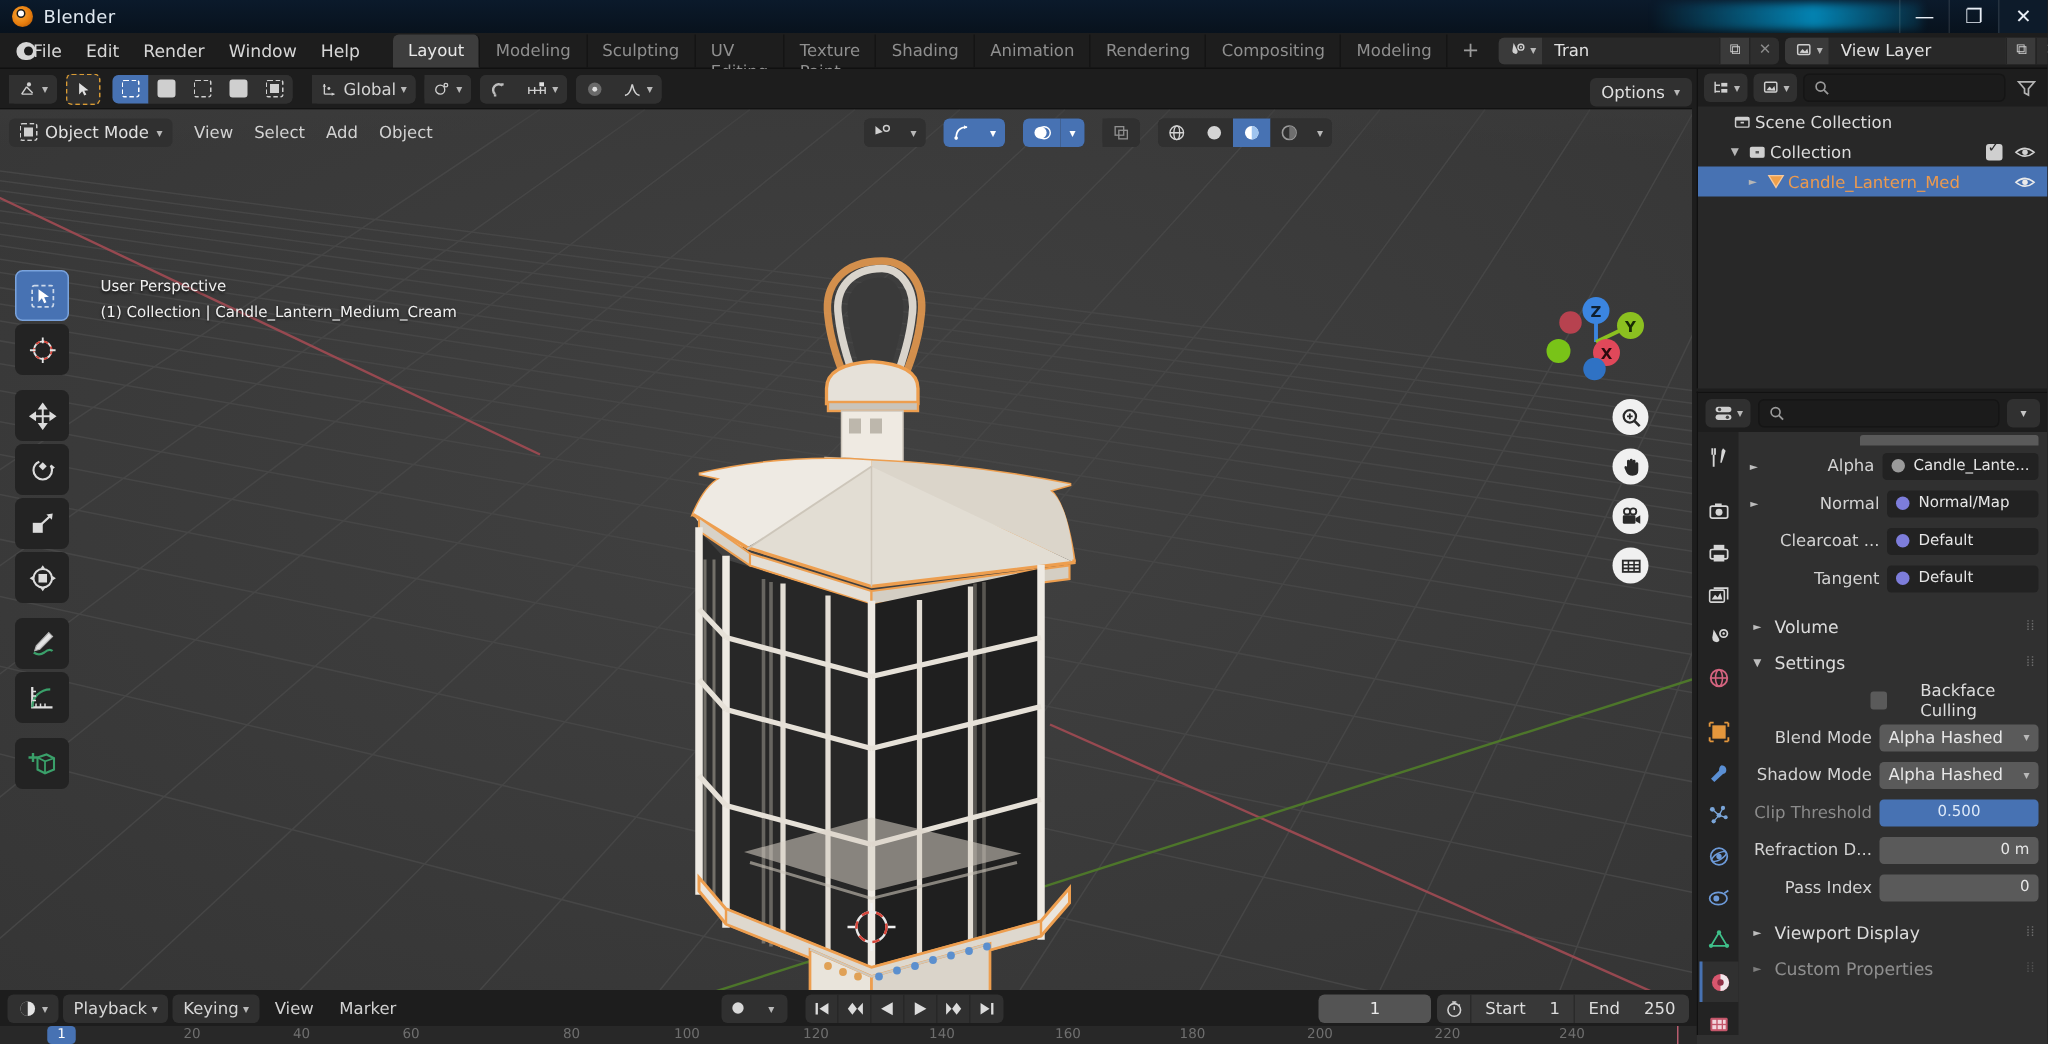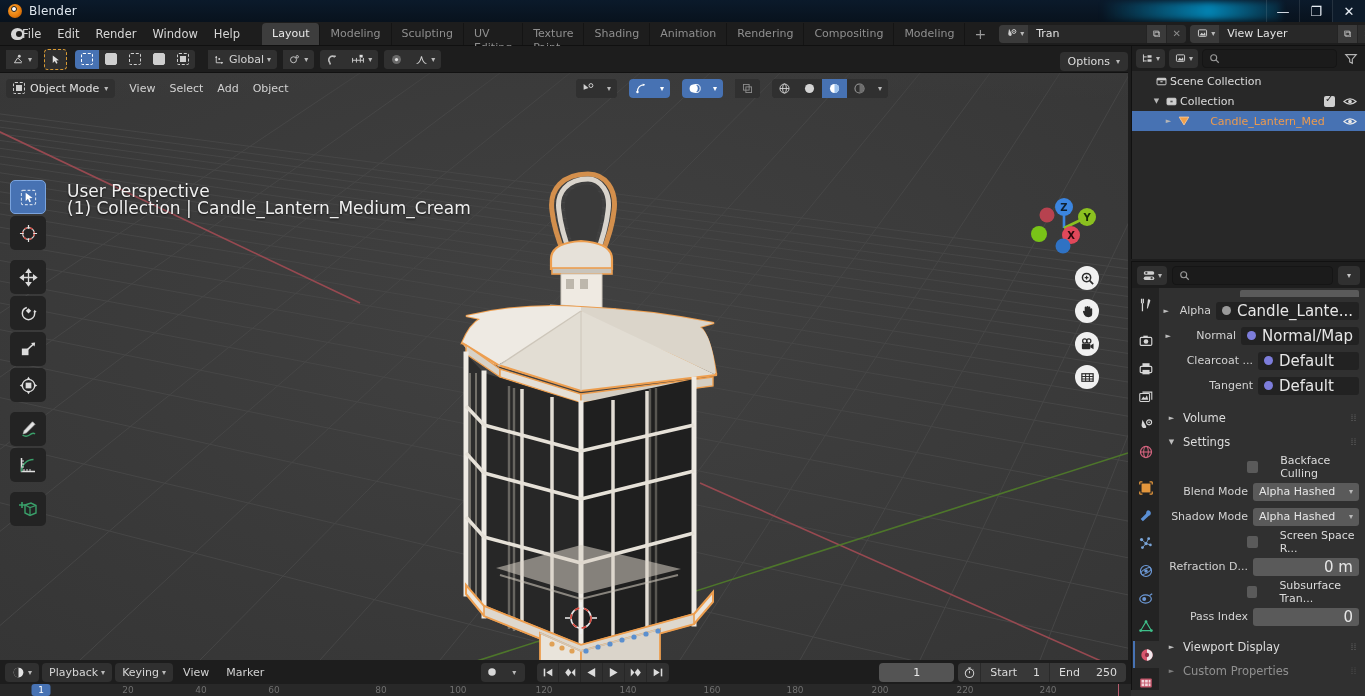--- a/index.html
+++ b/index.html
@@ -110,21 +110,21 @@
   .sq-icon.filled { background:#cfcfcf; }
   .sq-icon.dashed { border-style:dashed; }
   .sq-icon .inner { position:absolute; left:2px; top:2px; right:2px; bottom:2px; background:#cfcfcf; }
 
   
   .viewport {
     position:absolute; left:0; top:73px; width:1128px; height:587px; overflow:hidden;
     background:#3b3b3b;
   }
   .vp-grid { position:absolute; inset:0; }
-  .vp-text { position:absolute; left:67px; top:110px; font-size:17px; color:#f0f0f0;
+  .vp-text { position:absolute; left:67px; top:110px; font-size:10px; color:#f0f0f0;
              text-shadow:0 1px 2px rgba(0,0,0,.75); line-height:17px; pointer-events:none; }
 
   
   .vp-tools {
     position:absolute; left:10px; top:107px; width:36px;
     display:flex; flex-direction:column; gap:2px;
   }
   .tool-btn {
     width:36px; height:34px; background:#232323; border-radius:5px;
     display:flex; align-items:center; justify-content:center; color:#d9d9d9;
@@ -154,21 +154,21 @@
   }
   .ol-filter { width:20px; height:19px; display:flex; align-items:center; justify-content:center; color:#b4b4b4; }
   .ol-row {
     height:20px; display:flex; align-items:center; font-size:11px; color:#dcdcdc; padding-right:4px;
   }
   .ol-row.sel { background:#4772b3; }
   .ol-row .indent { display:inline-block; }
   .ol-tri { width:13px; text-align:center; font-size:7px; color:#b6b6b6; }
   .ol-ico { width:17px; display:flex; align-items:center; justify-content:center; }
   .ol-label { flex:1; }
-  .ol-label.obj { color:#ec9a4e;text-align:center; }
+  .ol-label.obj { color:#ec9a4e; }
   .ol-right { display:flex; align-items:center; gap:8px; padding-right:4px; }
   .ol-check { width:11px; height:11px; background:#cfcfcf; border-radius:2px; position:relative; }
   .ol-check:after { content:"✓"; position:absolute; left:1px; top:-3px; font-size:10px; color:#272727; }
 
   
   .props {
     position:absolute; left:1131px; top:261px; width:234px; height:435px;
     background:#303030; border-left:1px solid #111; border-top:1px solid #111;
   }
   .pr-header { height:26px; background:#1d1d1d; display:flex; align-items:center; padding:0 5px; gap:5px; }
@@ -186,21 +186,21 @@
   .pr-tab.active { background:#303030; border-left:2px solid #4772b3; }
   .pr-tab-gap { height:7px; }
   .pr-main { flex:1; position:relative; overflow:hidden; }
 
   .prow { display:flex; align-items:center; height:25px; padding:0 6px 0 4px; gap:5px; }
   .plabel { width:72px; text-align:right; font-size:11px; color:#d2d2d2; white-space:nowrap; overflow:hidden; }
   .plabel.dim { color:#8b8b8b; }
   .ptri { width:13px; font-size:7px; color:#bdbdbd; text-align:center; }
   .pfield {
     flex:1; height:18px; background:#5a5a5a; border-radius:3px; display:flex; align-items:center;
-    padding:0 6px; gap:6px; font-size:15px; color:#e6e6e6;
+    padding:0 6px; gap:6px; font-size:10px; color:#e6e6e6;
   }
   .pfield.dark { background:#222; }
   .pfield.center { justify-content:flex-end; }
   .pfield.blue { background:#4772b3; justify-content:center; color:#dce8f8; }
   .pdot { width:9px; height:9px; border-radius:50%; background:#9a9a9a; flex:none; }
   .pdot.purple { background:#7d7ddb; }
   .psel {
     flex:1; height:18px; background:#5a5a5a; border-radius:3px; display:flex; align-items:center;
     justify-content:space-between; padding:0 6px; font-size:11px; color:#e6e6e6;
   }
@@ -1088,37 +1088,35 @@
         </div>
 
         <div class="prow">
           <span class="plabel" style="width:85px;">Shadow Mode</span>
           <span class="psel">
             <span>Alpha Hashed</span>
             <span class="chev">▾</span>
           </span>
         </div>
 
-
-        <div class="pcheckrow">
-          <span class="pcheck"></span>
-          <span class="pcheck-lbl">Screen Space R...</span>
-        </div>
+        <div class="prow">
+          <span class="plabel dim" style="width:85px;">Clip Threshold</span>
+          <span class="pfield blue">
+            <span>0.500</span>
+          </span>
+        </div>
+
 
         <div class="prow">
           <span class="plabel" style="width:85px;">Refraction D...</span>
           <span class="pfield center">
             <span>0 m</span>
           </span>
         </div>
 
-        <div class="pcheckrow">
-          <span class="pcheck"></span>
-          <span class="pcheck-lbl">Subsurface Tran...</span>
-        </div>
 
         <div class="prow">
           <span class="plabel" style="width:85px;">Pass Index</span>
           <span class="pfield center">
             <span>0</span>
           </span>
         </div>
 
         <div style="height:6px;"></div>
 

